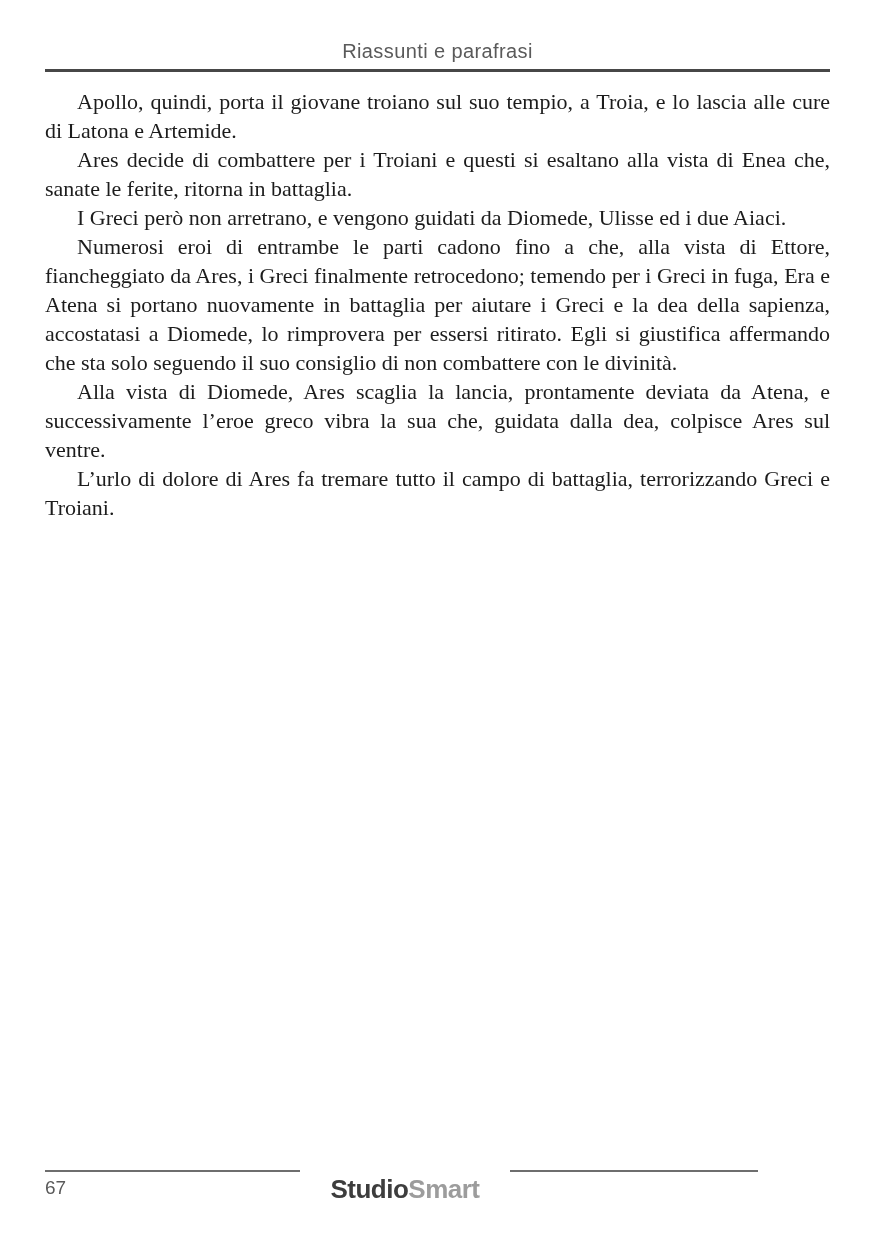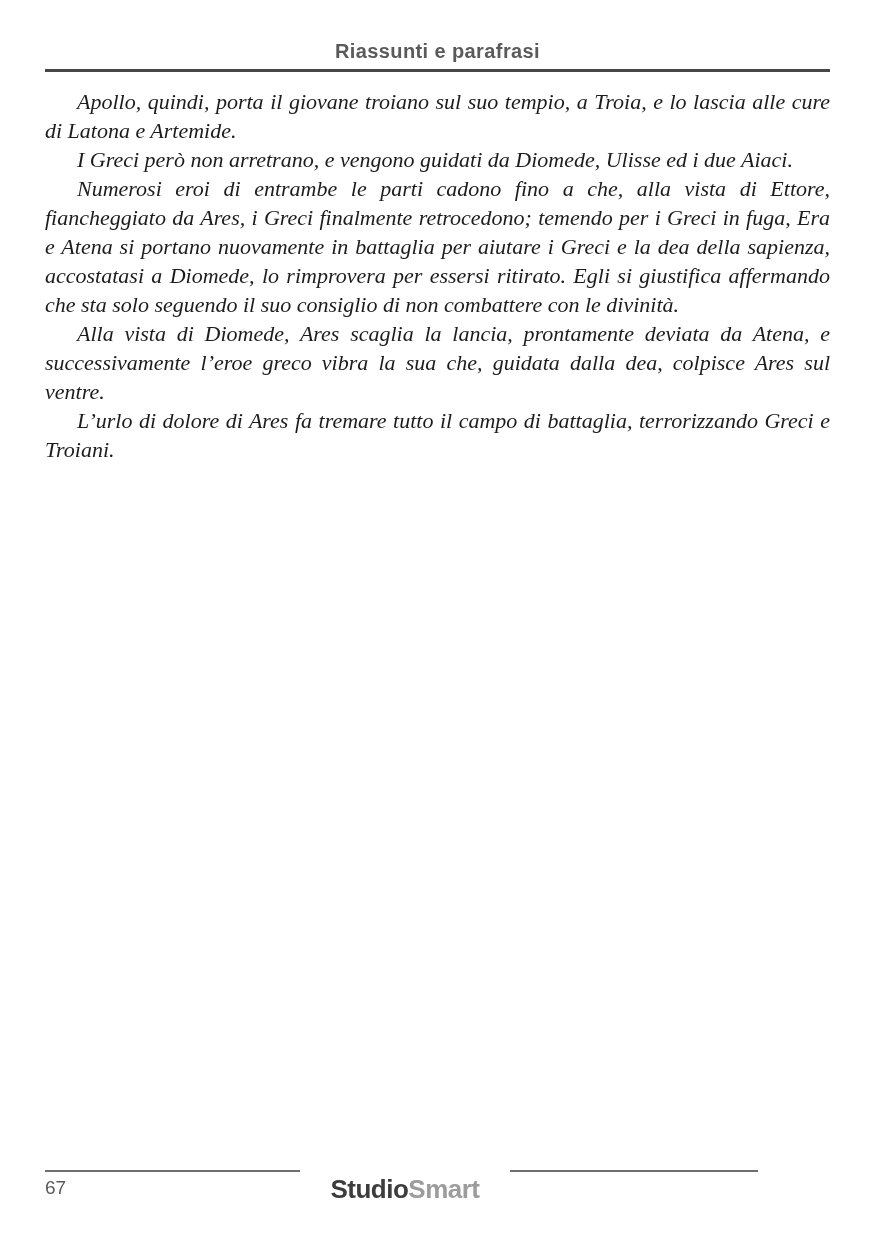--- a/index.html
+++ b/index.html
@@ -14,21 +14,21 @@
 
   
   .header-title {
     position: absolute;
     top: 40px;
     left: 0;
     width: 100%;
     text-align: center;
     font-family: "Liberation Sans", sans-serif;
     font-size: 20px;
-    font-weight: 700;
+    font-weight: 400;
     letter-spacing: 0.4px;
     color: var(--header-text, #5a5a5a);
   }
   .header-rule {
     position: absolute;
     top: 69px;
     left: 45px;
     width: 785px;
     height: 3px;
     background: var(--rule-dark, #474747);
@@ -42,21 +42,20 @@
     width: 785px;
     color: var(--body-text, #1c1c1c);
     font-size: 22px;
     line-height: 29px;
     text-align: justify;
   }
   .page-body p {
     margin: 0;
     text-indent: 32px;
     hyphens: auto;
-    font-style: italic;
   }
 
   
   .footer-rule {
     position: absolute;
     top: 1170px;
     height: 2px;
     background: var(--rule-gray, #6e6e6e);
   }
   .footer-rule-left  { left: 45px;  width: 255px; }
@@ -90,20 +89,21 @@
 <body>
 
 <div class="page">
 
   <div class="header-title">Riassunti e parafrasi</div>
 
   <div class="header-rule"></div>
 
   <main class="page-body">
     <p>Apollo, quindi, porta il giovane troiano sul suo tempio, a Troia, e lo lascia alle cure di Latona e Artemide.</p>
+    <p>Ares decide di combattere per i Troiani e questi si esaltano alla vista di Enea che, sanate le ferite, ritorna in battaglia.</p>
     <p>I Greci però non arretrano, e vengono guidati da Diomede, Ulisse ed i due Aiaci.</p>
     <p>Numerosi eroi di entrambe le parti cadono fino a che, alla vista di Ettore, fiancheggiato da Ares, i Greci finalmente retrocedono; temendo per i Greci in fuga, Era e Atena si portano nuovamente in battaglia per aiutare i Greci e la dea della sapienza, accostatasi a Diomede, lo rimprovera per essersi ritirato. Egli si giustifica affermando che sta solo seguendo il suo consiglio di non combattere con le divinità.</p>
     <p>Alla vista di Diomede, Ares scaglia la lancia, prontamente deviata da Atena, e successivamente l’eroe greco vibra la sua che, guidata dalla dea, colpisce Ares sul ventre.</p>
     <p>L’urlo di dolore di Ares fa tremare tutto il campo di battaglia, terrorizzando Greci e Troiani.</p>
   </main>
 
   <div class="footer-rule footer-rule-left"></div>
 
   <div class="footer-rule footer-rule-right"></div>
 

